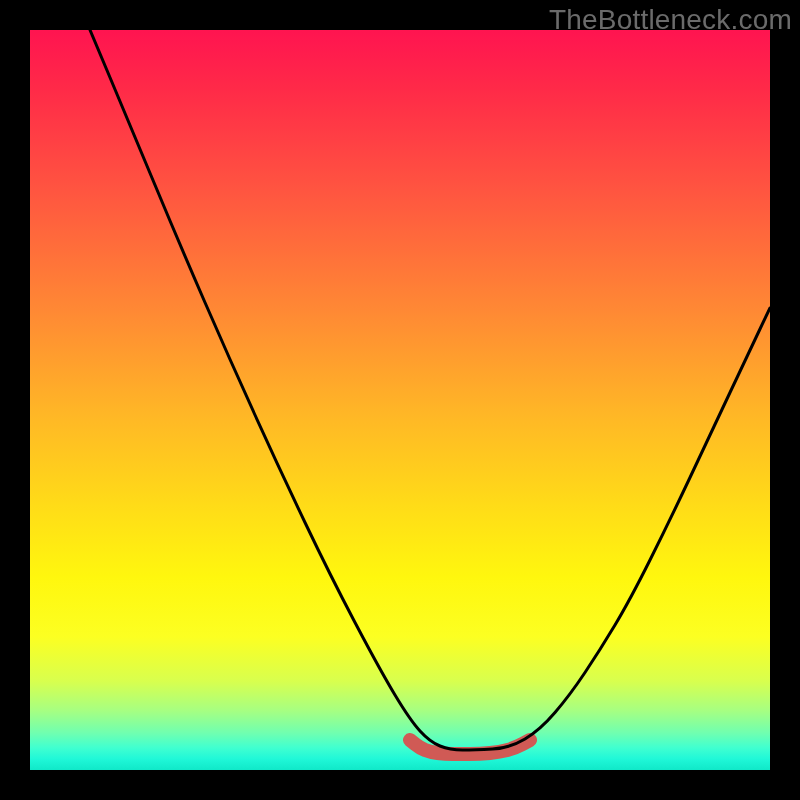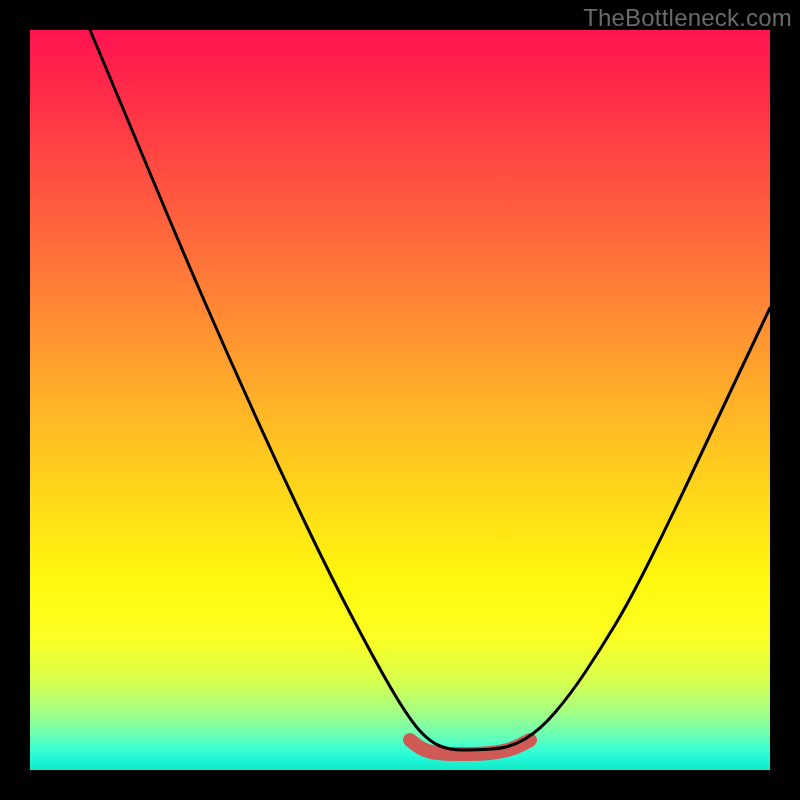--- a/index.html
+++ b/index.html
@@ -55,21 +55,21 @@
     left: 0;
     top: 0;
     width: 740px;
     height: 740px;
   }
   .watermark {
     position: absolute;
     top: 4px;
     right: 8px;
     color: #6b6b6b;
-    font-size: 24px;
+    font-size: 28px;
     font-weight: 500;
     letter-spacing: 0.2px;
     user-select: none;
     text-align: center;
   }
 </style>
 </head>
 <body>
 
 <div class="watermark">TheBottleneck.com</div>

